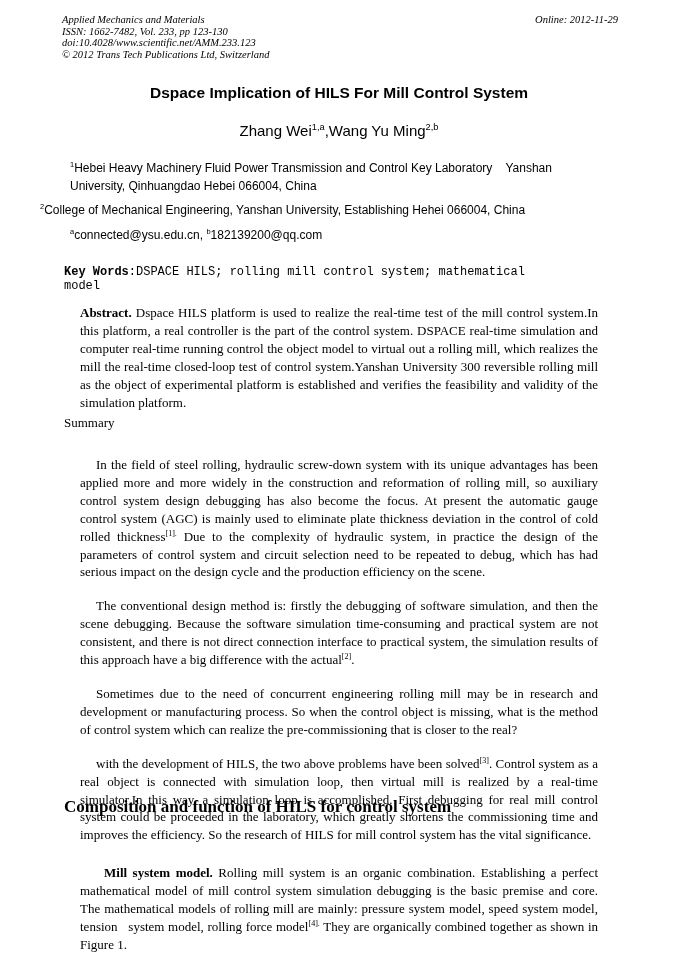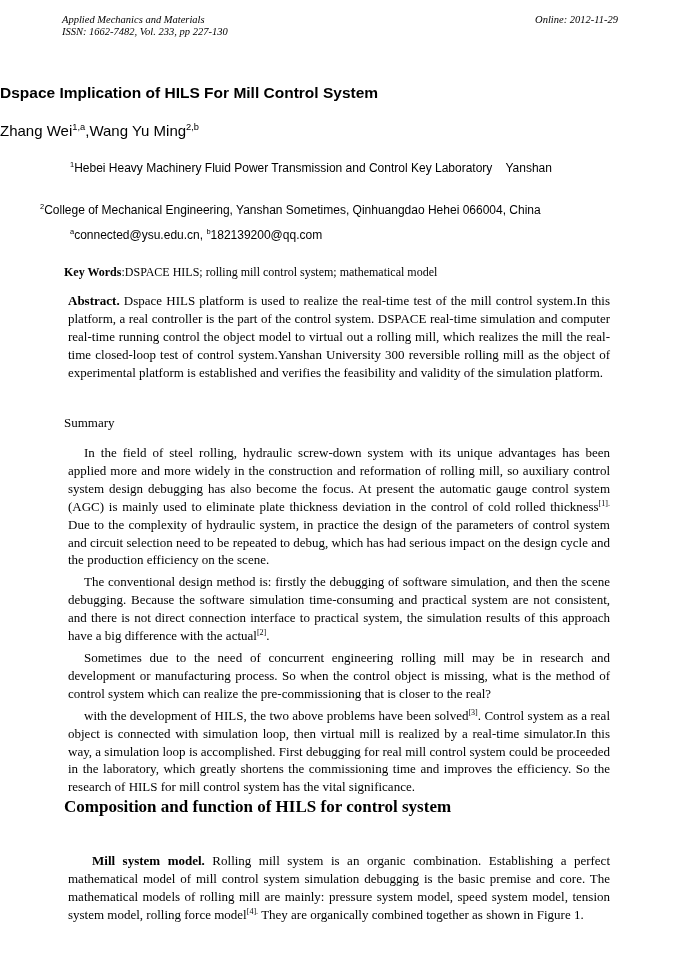--- a/index.html
+++ b/index.html
@@ -1,61 +1,64 @@
 <!DOCTYPE html>
 <html><head>
 <meta charset="utf-8">
 <style>
   html, body { margin: 0; padding: 0; background: #ffffff; }
   body { width: 678px; height: 959px; position: relative; overflow: hidden; color: #000; }
   .page { position: absolute; left: 0; top: 0; width: 547px; height: 959px; }
   .header { position: absolute; left: 62px; top: 14px; width: 556px; font-family: "Liberation Serif", serif; font-style: italic; font-size: 10.5px; line-height: 11.5px; }
   .header .online { position: absolute; right: 0; top: 0; }
-  .title { position: absolute; left: 0; width: 678px; top: 84px; font-family: "Liberation Sans", sans-serif; font-weight: bold; font-size: 15.5px; }
-  .authors { position: absolute; left: 0; width: 678px; top: 122px; font-family: "Liberation Sans", sans-serif; font-size: 15px; }
+  .title { position: absolute; left: 0; width: 678px; top: 84px; text-align: center; font-family: "Liberation Sans", sans-serif; font-weight: bold; font-size: 15.5px; }
+  .authors { position: absolute; left: 0; width: 678px; top: 122px; text-align: center; font-family: "Liberation Sans", sans-serif; font-size: 15px; }
   sup { font-size: 0.62em; vertical-align: super; line-height: 0; }
   .affil { position: absolute; left: 70px; width: 538px; text-align: left; font-family: "Liberation Sans", sans-serif; font-size: 12px; line-height: 18px; }
   .aff1 { top: 159px; }
   .aff2 { top: 201px; left: 40px; width: 598px; }
   .email { top: 226px; }
-  .keywords { position: absolute; left: 64px; top: 265px; font-family: Liberation Serif, serif; font-size: 12px; }
+  .keywords { position: absolute; left: 64px; top: 265px; font-family: Liberation Mono, monospace; font-size: 12px; }
   .keywords b { font-weight: bold; }
   .body { position: absolute; left: 64px; width: 550px; font-family: "Liberation Serif", serif; font-size: 13px; line-height: 17.9px; text-align: justify; }
-  .body p { margin: 4px; }
+  .body p { margin: 16px; }
   .indent { text-indent: 16px; }
   .abstract { top: 288px; }
   .h-summary { position: absolute; left: 64px; top: 415px; font-family: "Liberation Serif", serif; font-weight: normal; font-size: 13px; }
   .summary { top: 440px; }
   .h-comp { position: absolute; left: 64px; top: 797px; font-family: Liberation Serif, serif; font-weight: bold; font-size: 17px; }
   .comp { top: 848px; }
   .indent2 { text-indent: 24px; }
 </style>
 </head>
 <body>
 
 <div class="page">
 
   <div class="header">
     <div>Applied Mechanics and Materials</div>
-    <div>ISSN: 1662-7482, Vol. 233, pp 227-130</div>
+    <div>ISSN: 1662-7482, Vol. 233, pp 123-130</div>
+    <div>doi:10.4028/www.scientific.net/AMM.233.123</div>
+    <div>© 2012 Trans Tech Publications Ltd, Switzerland</div>
     <div class="online">Online: 2012-11-29</div>
   </div>
 
   <div class="title">Dspace Implication of HILS For Mill Control System</div>
 
   <div class="authors">
     <span>Zhang Wei</span><sup>1,a</sup><span>,</span><span>Wang Yu Ming</span><sup>2,b</sup>
   </div>
 
   <div class="affil aff1">
     <sup>1</sup><span style="white-space:pre">Hebei Heavy Machinery Fluid Power Transmission and Control Key Laboratory    Yanshan</span><br>
+    <span>University, Qinhuangdao Hebei 066004, China</span>
   </div>
 
   <div class="affil aff2">
-    <sup>2</sup><span>College of Mechanical Engineering, Yanshan Sometimes, Qinhuangdao Hehei 066004, China</span>
+    <sup>2</sup><span>College of Mechanical Engineering, Yanshan University, Establishing Hehei 066004, China</span>
   </div>
 
   <div class="affil email">
     <sup>a</sup><span style="white-space:pre">connected@ysu.edu.cn, </span><sup>b</sup><span>182139200@qq.com</span>
   </div>
 
   <div class="keywords">
     <b>Key Words</b><span>:DSPACE HILS; rolling mill control system; mathematical model</span>
   </div>
 

